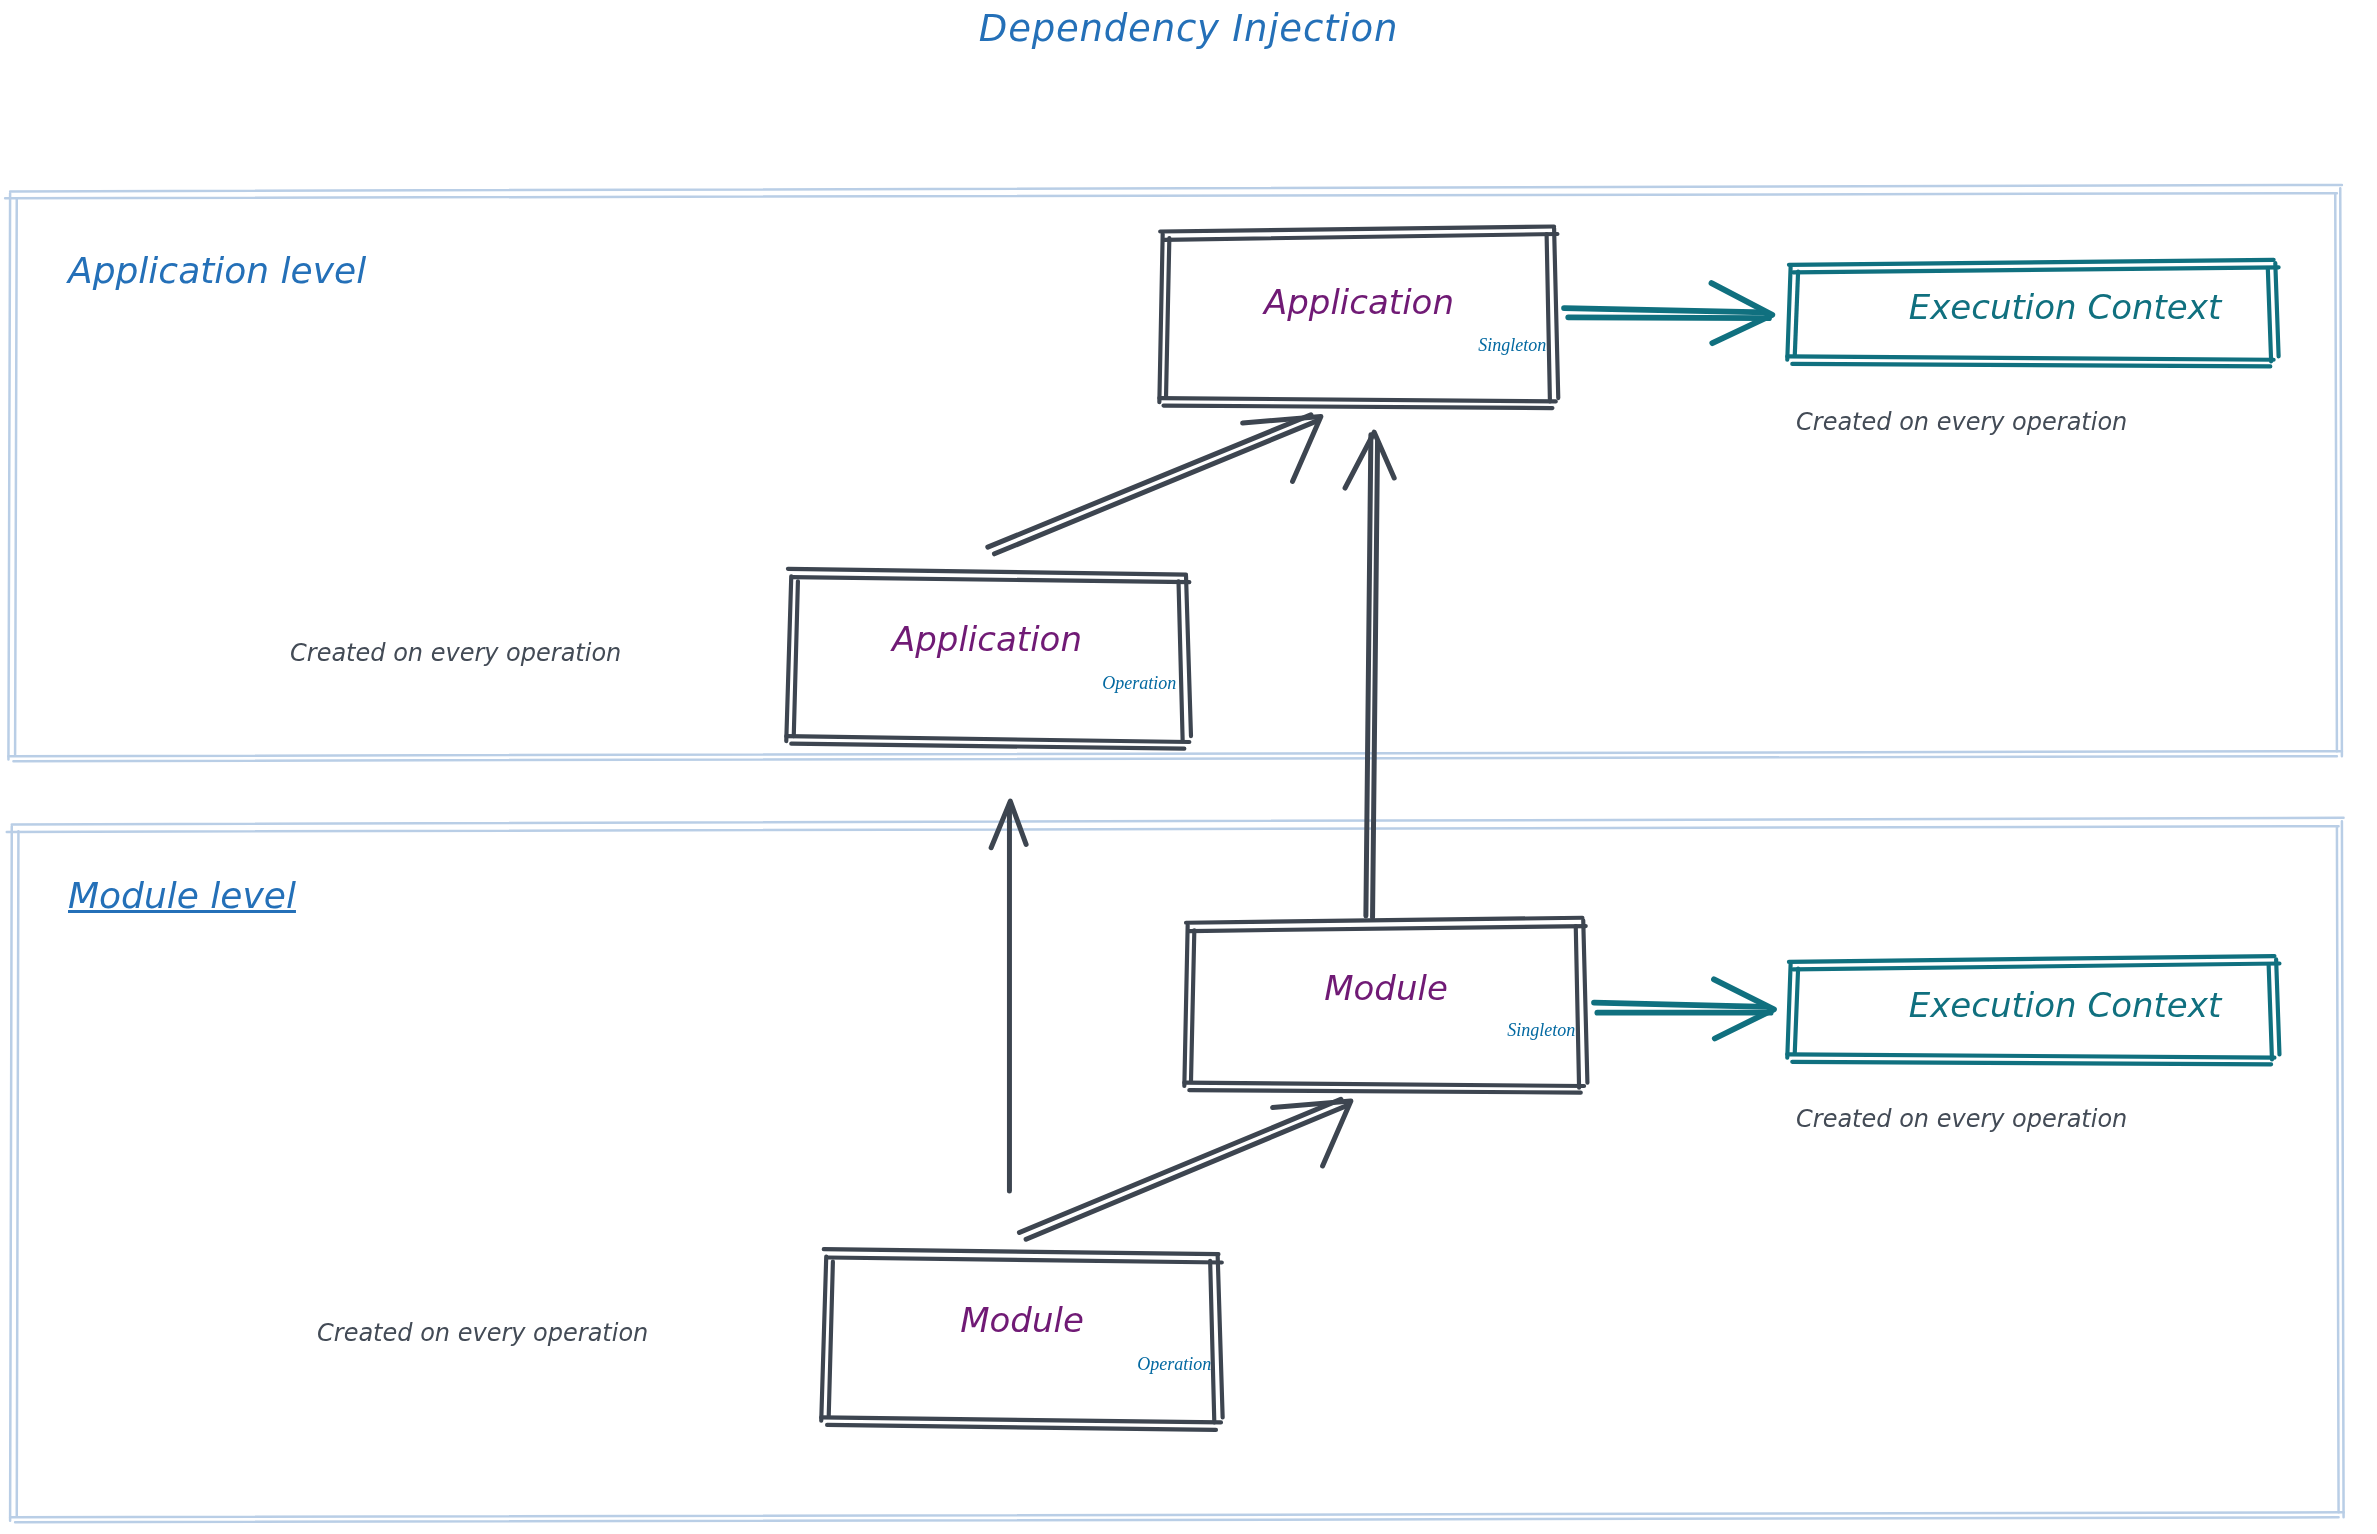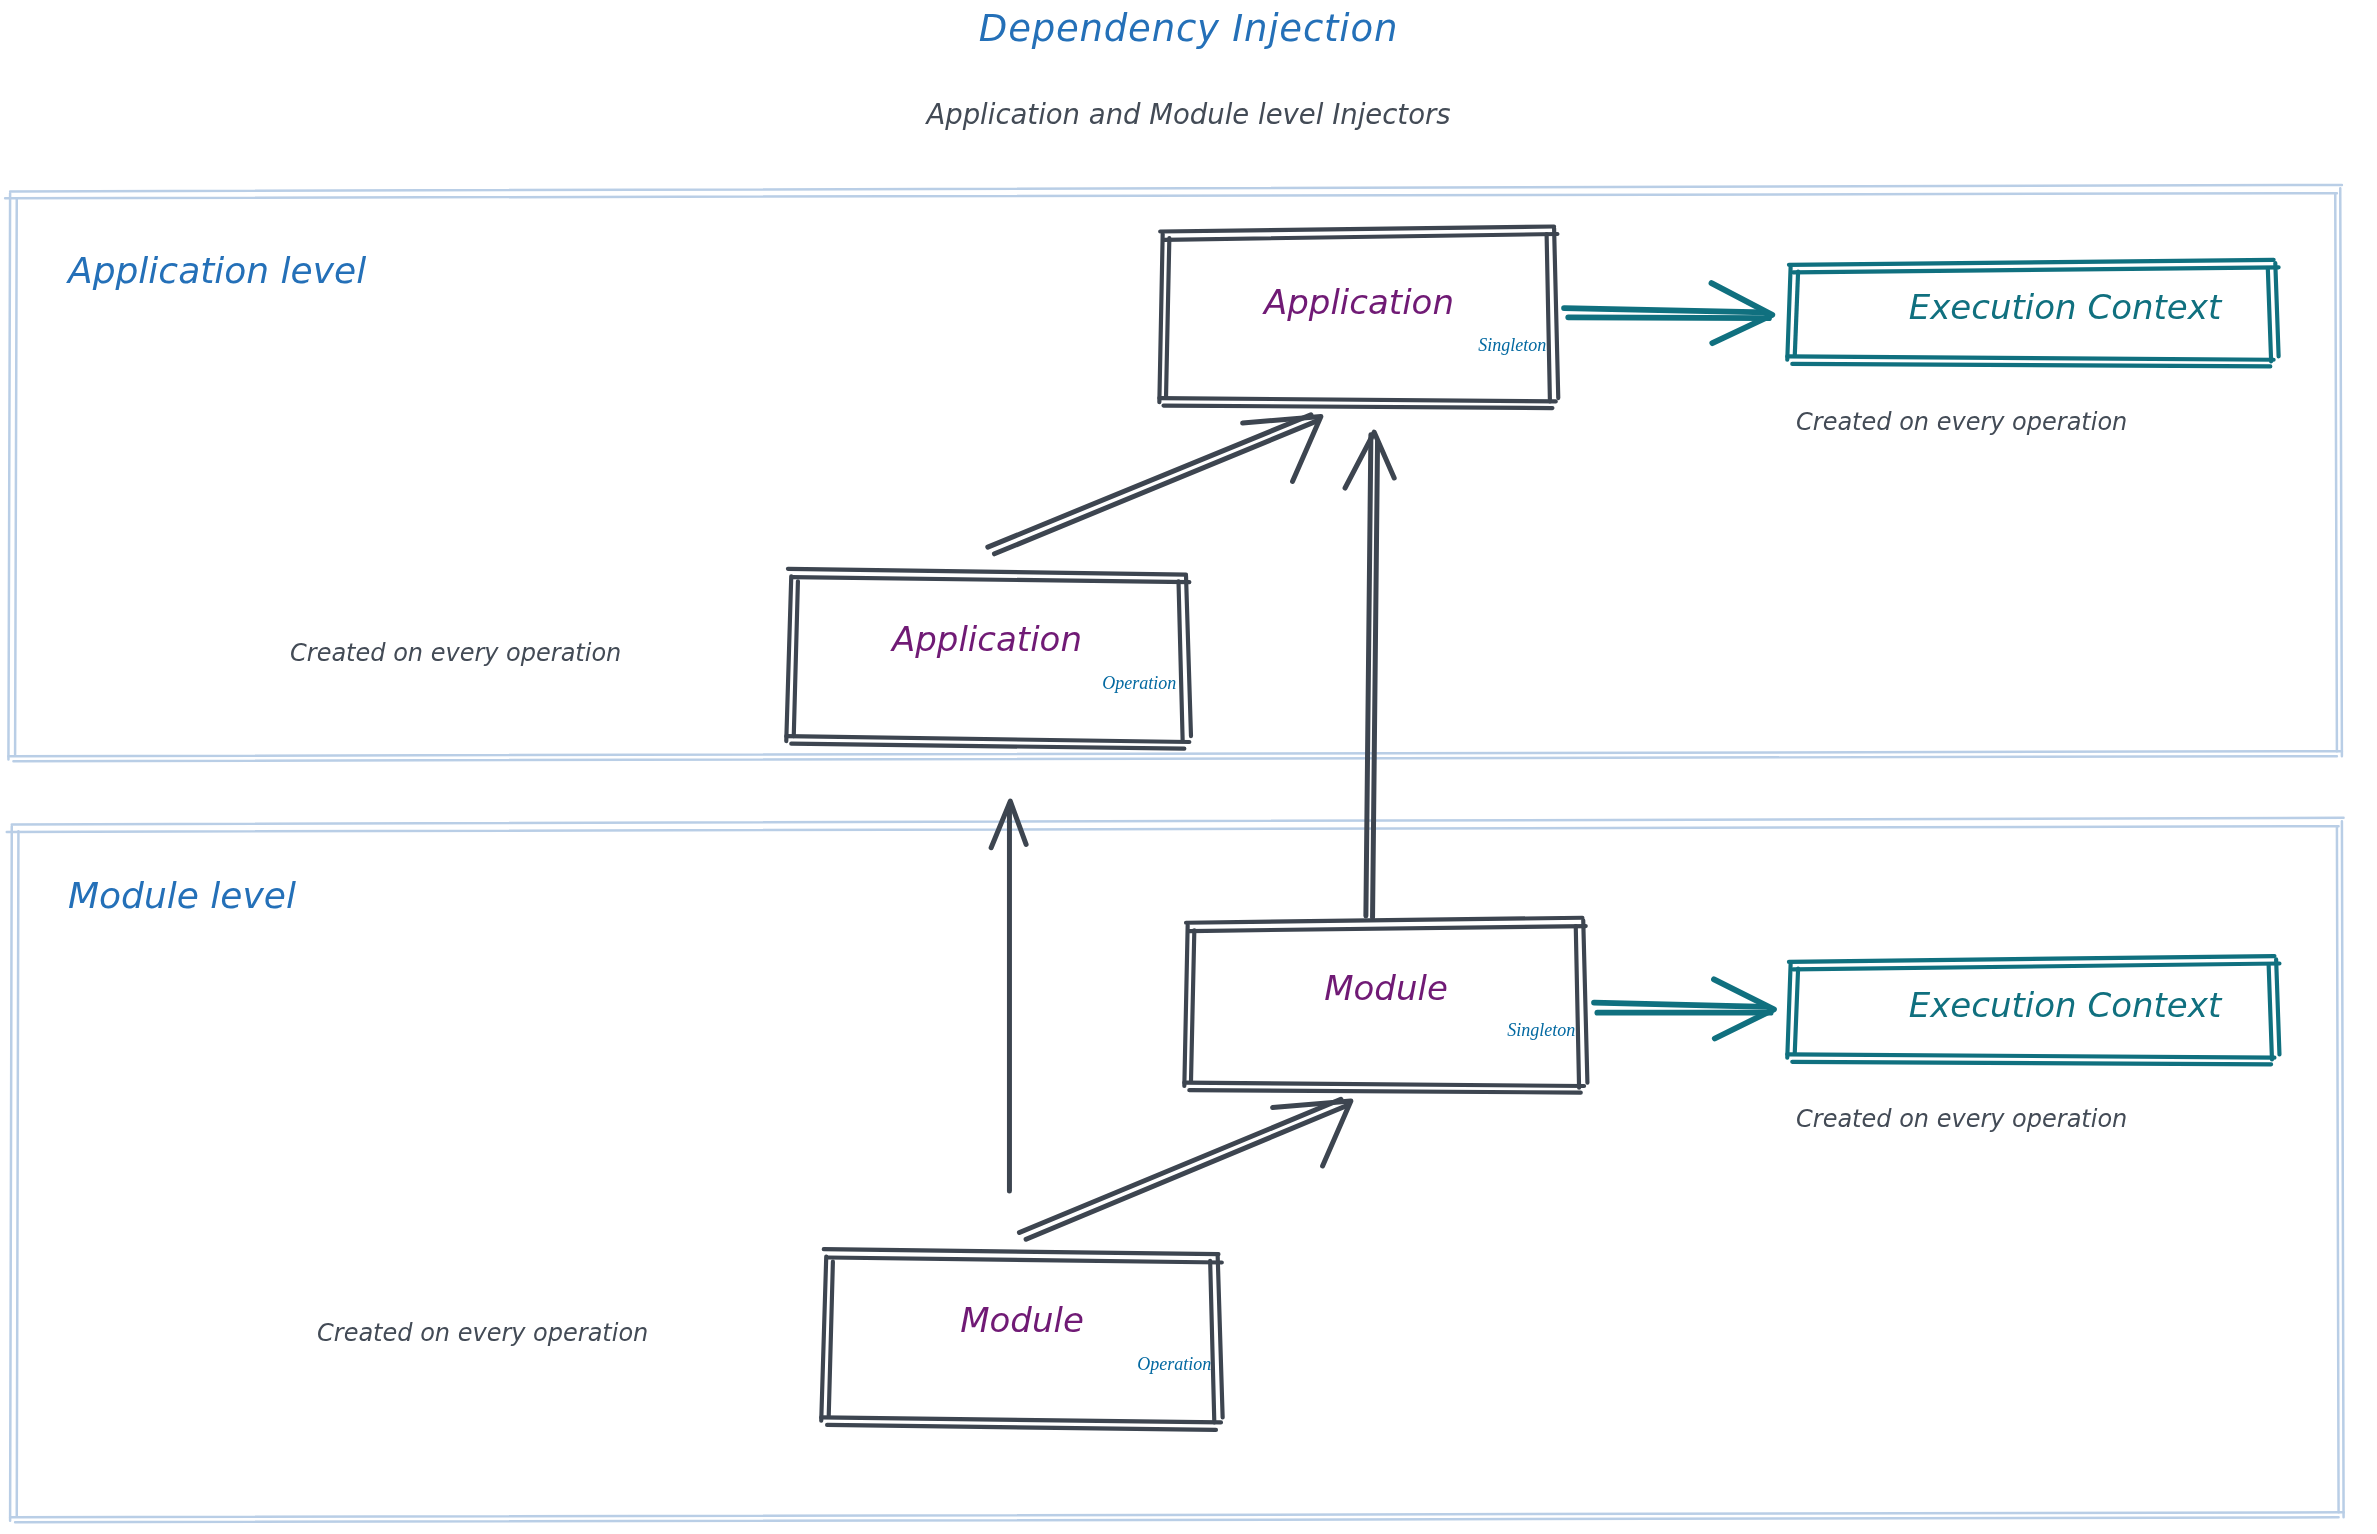--- a/index.html
+++ b/index.html
@@ -110,21 +110,20 @@
     font-style: italic;
     white-space: nowrap;
   }
 </style>
 </head>
 <body>
 
 <div id="canvas">
 
   <div class="diagram-title">Dependency Injection</div>
-  <div class="diagram-subtitle">Application and Module level Injectors</div>
 
   <svg id="sketch-layer" viewBox="0 0 2854 1842" xmlns="http://www.w3.org/2000/svg">
 
     <g fill="none" stroke="#B9CEE6" stroke-width="3" stroke-linecap="round">
       <path d="M 12 230 L 2812 222"></path>
       <path d="M 6 238 L 2806 232"></path>
       <path d="M 2810 226 L 2812 908"></path>
       <path d="M 2804 232 L 2806 902"></path>
       <path d="M 12 232 L 10 912"></path>
       <path d="M 20 238 L 18 906"></path>
@@ -239,21 +238,21 @@
       <path d="M 1615 586 L 1650 519 L 1674 574"></path>
     </g>
 
     <g fill="none" stroke="#3D4550" stroke-width="6" stroke-linecap="round" stroke-linejoin="round">
       <path d="M 1212 1430 L 1212 968"></path>
       <path d="M 1190 1018 L 1213 962 L 1232 1014"></path>
     </g>
   </svg>
 
   <div class="panel-label" style="left:52px; top:250px;">Application level</div>
-  <div class="panel-label" style="left:52px; top:875px;">Module level</div>
+  <div class="panel-label" style="left:52px; top:875px;text-decoration:underline;">Module level</div>
 
   <div class="node" style="left:1160px; top:230px; width:398px; height:175px;">
     <div class="node-title" style="top:52px;">Application</div>
     <div class="node-badge" style="top:105px;">Singleton</div>
   </div>
 
   <div class="node" style="left:1788px; top:262px; width:490px; height:100px;">
     <div class="ec-title" style="top:25px;">Execution Context</div>
   </div>
   <div class="caption" style="left:1796px; top:408px;">Created on every operation</div>

